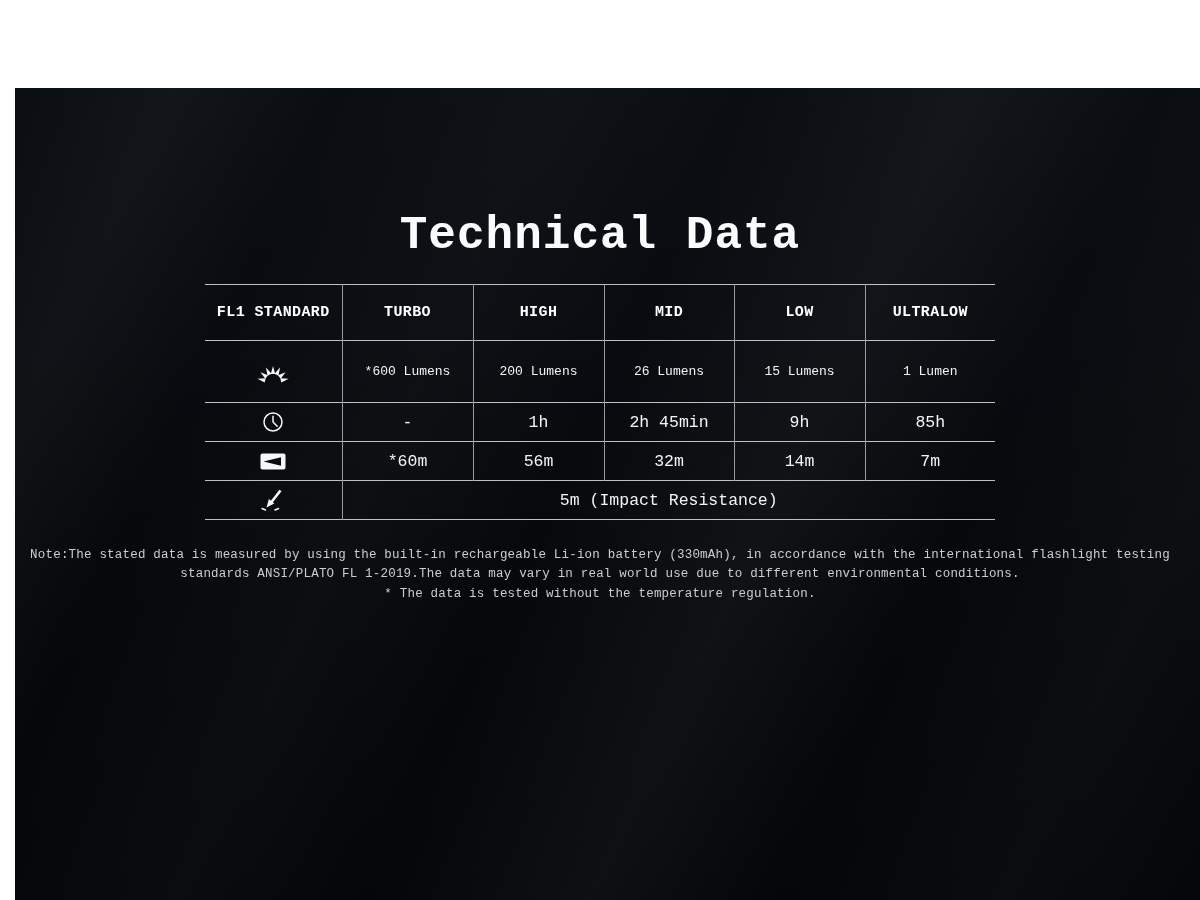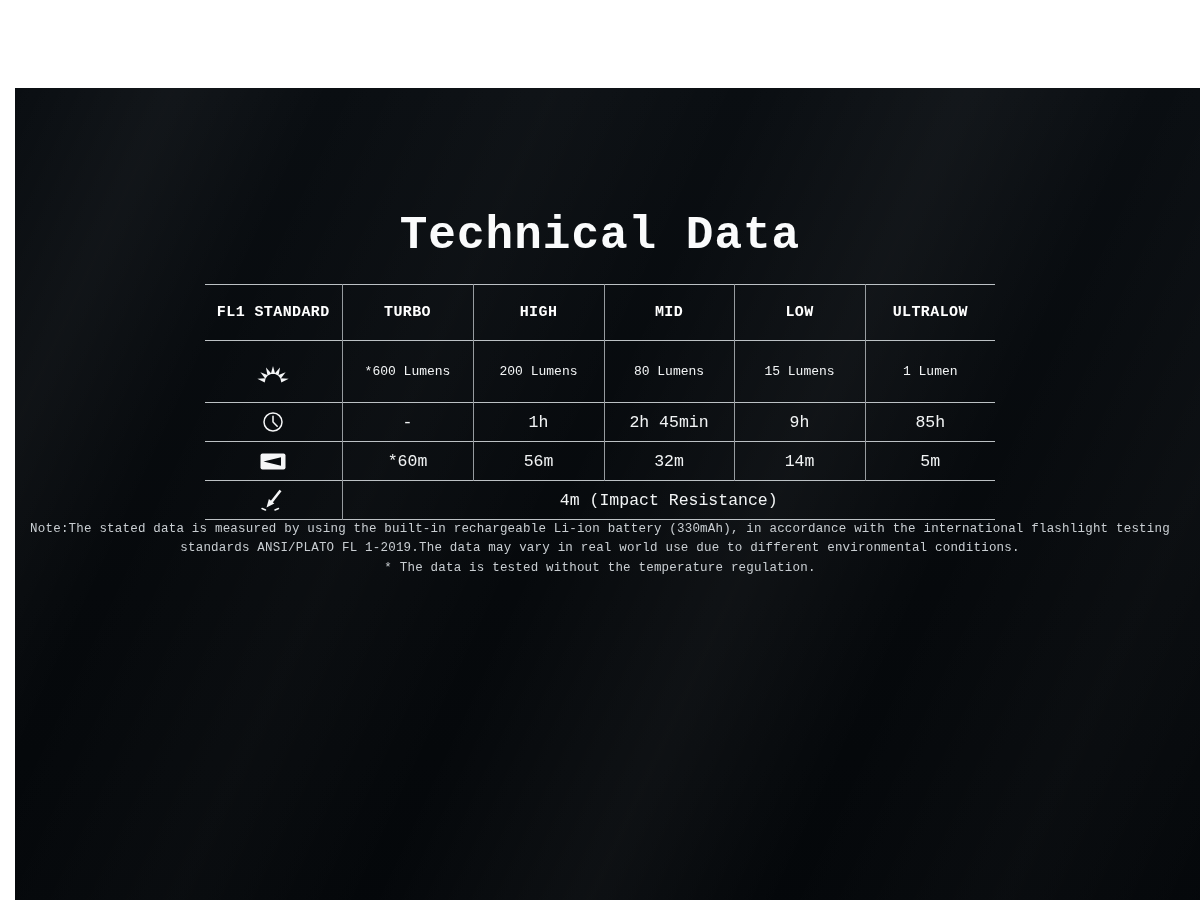--- a/index.html
+++ b/index.html
@@ -65,20 +65,21 @@
     height:55px;
     font-size:15px;
     font-weight:700;
     letter-spacing:0.4px;
     color:#ffffff;
   }
   .row-lumens td{height:61px;font-size:13px;}
   .row-std td{height:38px;font-size:16.5px;}
   .icon-cell svg{display:block;margin:0 auto;}
   .notes{
+    margin-top:26px;
     text-align:center;
     color:#c9ced2;
     font-size:12.5px;
     line-height:1.55;
     letter-spacing:0.2px;
   }
 </style>
 </head>
 <body>
 
@@ -117,21 +118,21 @@
                 <polygon points="18,6 20.2,14 15.8,14"></polygon>
                 <polygon points="18,6 20.2,14 15.8,14" transform="rotate(26,18,22)"></polygon>
                 <polygon points="18,6 20.2,14 15.8,14" transform="rotate(52,18,22)"></polygon>
                 <polygon points="18,6 20.2,14 15.8,14" transform="rotate(78,18,22)"></polygon>
               </g>
             </svg>
           </span>
         </td>
         <td>*600 Lumens</td>
         <td>200 Lumens</td>
-        <td>80 Lumens</td>
+        <td>26 Lumens</td>
         <td>15 Lumens</td>
         <td>1 Lumen</td>
       </tr>
 
       <tr class="row-std">
         <td class="icon-cell">
           <span>
             <svg width="24" height="24" viewBox="0 0 24 24">
               <circle cx="12" cy="12" r="9" fill="none" stroke="#f5f6f7" stroke-width="1.5"></circle>
               <path d="M12,12 L12,6.2 M12,12 L16.2,16.2" stroke="#f5f6f7" stroke-width="1.5" fill="none" stroke-linecap="round"></path>
@@ -151,35 +152,35 @@
             <svg width="26" height="17" viewBox="0 0 26 17">
               <rect x="0.5" y="0.5" width="25" height="16" rx="2" fill="#f5f6f7"></rect>
               <polygon points="3.5,8.5 21,4.2 21,12.8" fill="#070b0e"></polygon>
             </svg>
           </span>
         </td>
         <td>*60m</td>
         <td>56m</td>
         <td>32m</td>
         <td>14m</td>
-        <td>5m</td>
+        <td>7m</td>
       </tr>
 
 
       <tr class="row-std">
         <td class="icon-cell">
           <span>
             <svg width="28" height="24" viewBox="0 0 28 24">
               <path d="M21.5,2.5 L12.5,14" stroke="#f5f6f7" stroke-width="2.6" fill="none"></path>
               <polygon points="7.5,19.5 15.3,15.5 9.9,11.1" fill="#f5f6f7"></polygon>
               <path d="M3,20.5 L6.5,22 M16,22 L19.5,20.5" stroke="#f5f6f7" stroke-width="1.5" fill="none" stroke-linecap="round"></path>
             </svg>
           </span>
         </td>
-        <td colspan="5">4m (Impact Resistance)</td>
+        <td colspan="5">5m (Impact Resistance)</td>
       </tr>
 
     </tbody>
       </table>
 
     <div class="notes">
       <div>Note:The stated data is measured by using the built-in rechargeable Li-ion battery (330mAh), in accordance with the international flashlight testing</div>
       <div>standards ANSI/PLATO FL 1-2019.The data may vary in real world use due to different environmental conditions.</div>
       <div>* The data is tested without the temperature regulation.</div>
     </div>

